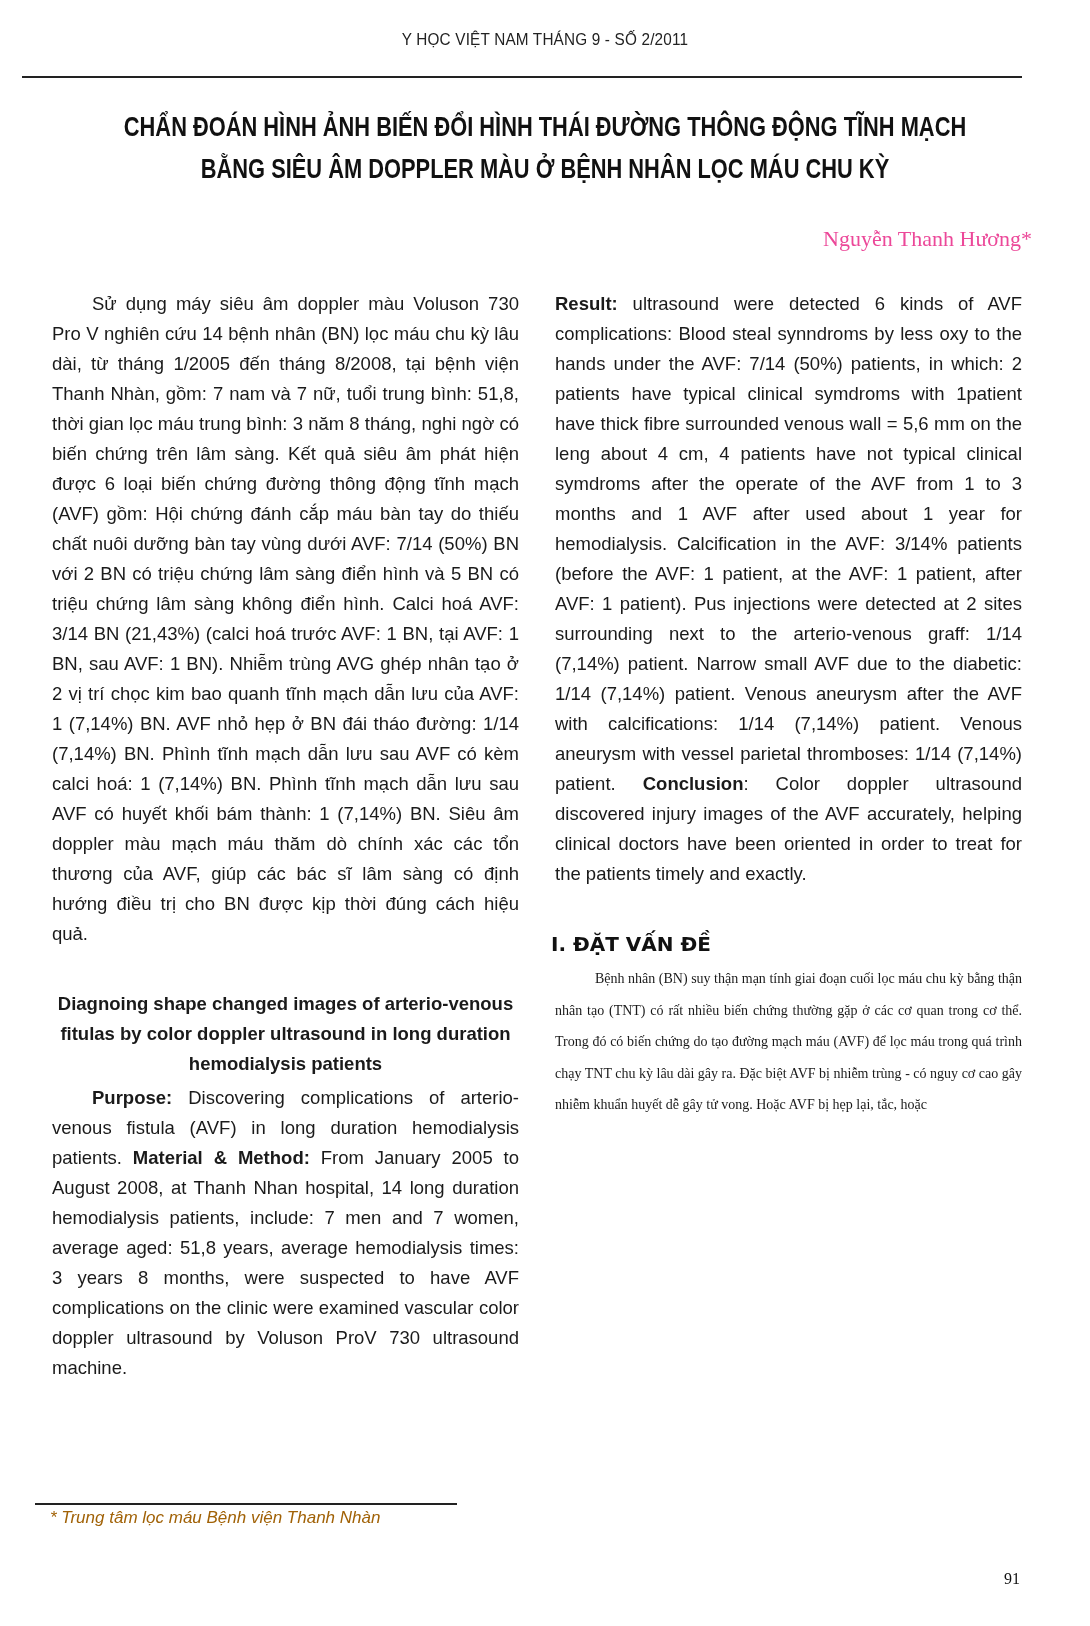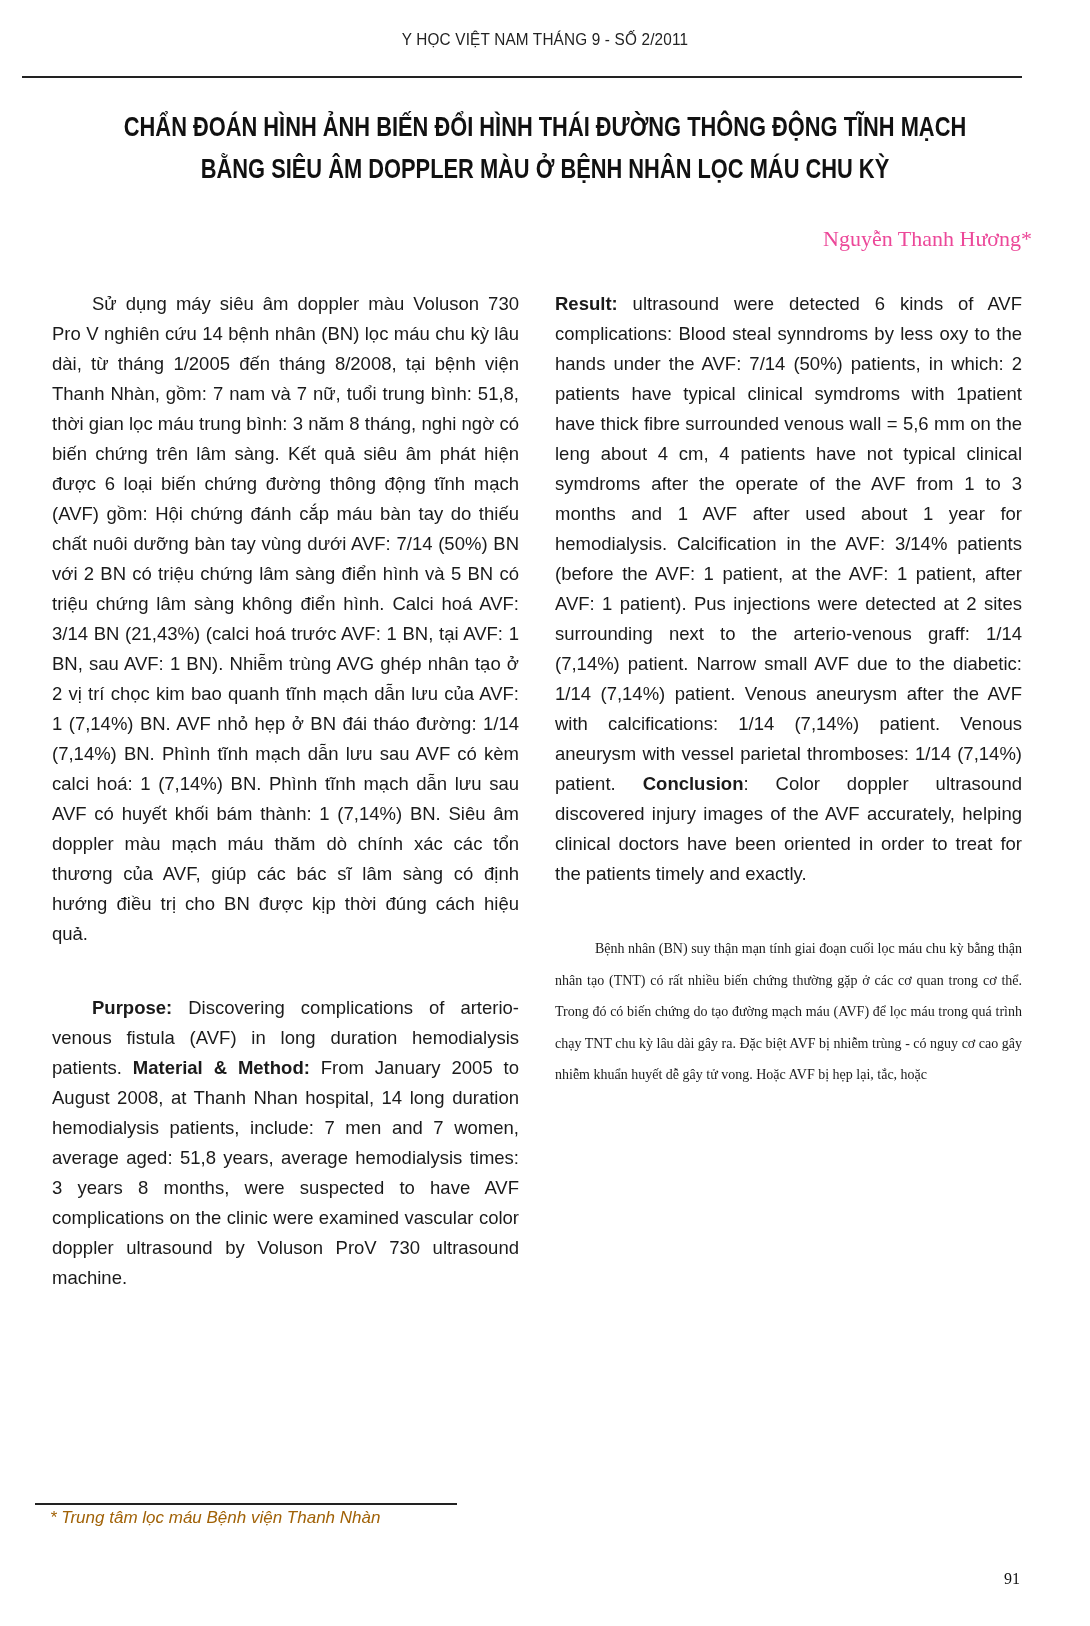--- a/index.html
+++ b/index.html
@@ -45,26 +45,28 @@
   <span>BẰNG SIÊU ÂM DOPPLER MÀU Ở BỆNH NHÂN LỌC MÁU CHU KỲ</span>
 </div>
 
 <div class="author">Nguyễn Thanh Hương*</div>
 
 <div class="col col-left">
   <p class="indent">Sử dụng máy siêu âm doppler màu Voluson 730 Pro V nghiên cứu 14 bệnh nhân (BN) lọc máu chu kỳ lâu dài, từ tháng 1/2005 đến tháng 8/2008, tại bệnh viện Thanh Nhàn, gồm: 7 nam và 7 nữ, tuổi trung bình: 51,8, thời gian lọc máu trung bình: 3 năm 8 tháng, nghi ngờ có biến chứng trên lâm sàng. Kết quả siêu âm phát hiện được 6 loại biến chứng đường thông động tĩnh mạch (AVF) gồm: Hội chứng đánh cắp máu bàn tay do thiếu chất nuôi dưỡng bàn tay vùng dưới AVF: 7/14 (50%) BN với 2 BN có triệu chứng lâm sàng điển hình và 5 BN có triệu chứng lâm sàng không điển hình. Calci hoá AVF: 3/14 BN (21,43%) (calci hoá trước AVF: 1 BN, tại AVF: 1 BN, sau AVF: 1 BN). Nhiễm trùng AVG ghép nhân tạo ở 2 vị trí chọc kim bao quanh tĩnh mạch dẫn lưu của AVF: 1 (7,14%) BN. AVF nhỏ hẹp ở BN đái tháo đường: 1/14 (7,14%) BN. Phình tĩnh mạch dẫn lưu sau AVF có kèm calci hoá: 1 (7,14%) BN. Phình tĩnh mạch dẫn lưu sau AVF có huyết khối bám thành: 1 (7,14%) BN. Siêu âm doppler màu mạch máu thăm dò chính xác các tổn thương của AVF, giúp các bác sĩ lâm sàng có định hướng điều trị cho BN được kịp thời đúng cách hiệu quả.</p>
 
   <div class="gap"></div>
 
+  <div class="abs-title">Diagnoing shape changed images of arterio-venous fitulas by color doppler ultrasound in long duration hemodialysis patients</div>
   <p class="indent"><span class="b">Purpose:</span><span> Discovering complications of arterio-venous fistula (AVF) in long duration hemodialysis patients. </span><span class="b">Material &amp; Method:</span><span> From January 2005 to August 2008, at Thanh Nhan hospital, 14 long duration hemodialysis patients, include: 7 men and 7 women, average aged: 51,8 years, average hemodialysis times: 3 years 8 months, were suspected to have AVF complications on the clinic were examined vascular color doppler ultrasound by Voluson ProV 730 ultrasound machine. </span></p>
 </div>
 
 <div class="col col-right">
   <p><span class="b">Result:</span><span> ultrasound were detected 6 kinds of AVF complications: Blood steal synndroms by less oxy to the hands under the AVF: 7/14 (50%) patients, in which: 2 patients have typical clinical symdroms with 1patient have thick fibre surrounded venous wall = 5,6 mm on the leng about 4 cm, 4 patients have not typical clinical symdroms after the operate of the AVF from 1 to 3 months and 1 AVF after used about 1 year for hemodialysis. Calcification in the AVF: 3/14% patients (before the AVF: 1 patient, at the AVF: 1 patient, after AVF: 1 patient). Pus injections were detected at 2 sites surrounding next to the arterio-venous graff: 1/14 (7,14%) patient. Narrow small AVF due to the diabetic: 1/14 (7,14%) patient. Venous aneurysm after the AVF with calcifications: 1/14 (7,14%) patient. Venous aneurysm with vessel parietal thromboses: 1/14 (7,14%) patient. </span><span class="b">Conclusion</span><span>: Color doppler ultrasound discovered injury images of the AVF accurately, helping clinical doctors  have been  oriented in order to treat for the patients timely and exactly.</span></p>
 
   <div class="gap"></div>
 
+  <h2 class="section-h">I. ĐẶT VẤN ĐỀ</h2>
   <p class="indent serif-body">Bệnh nhân (BN) suy thận mạn tính giai đoạn cuối lọc máu chu kỳ bằng thận nhân tạo (TNT) có rất nhiều biến chứng thường gặp ở các cơ quan trong cơ thể. Trong đó có biến chứng do tạo đường mạch máu (AVF) để lọc máu trong quá trình chạy TNT chu kỳ lâu dài gây ra. Đặc biệt AVF bị nhiễm trùng - có nguy cơ cao gây nhiễm khuẩn huyết dễ gây tử vong. Hoặc AVF bị hẹp lại, tắc, hoặc</p>
 </div>
 
 <div class="foot-rule"></div>
 <div class="footnote">* Trung tâm lọc máu Bệnh viện Thanh Nhàn</div>
 <div class="page-num">91</div>
 
 </body></html>

